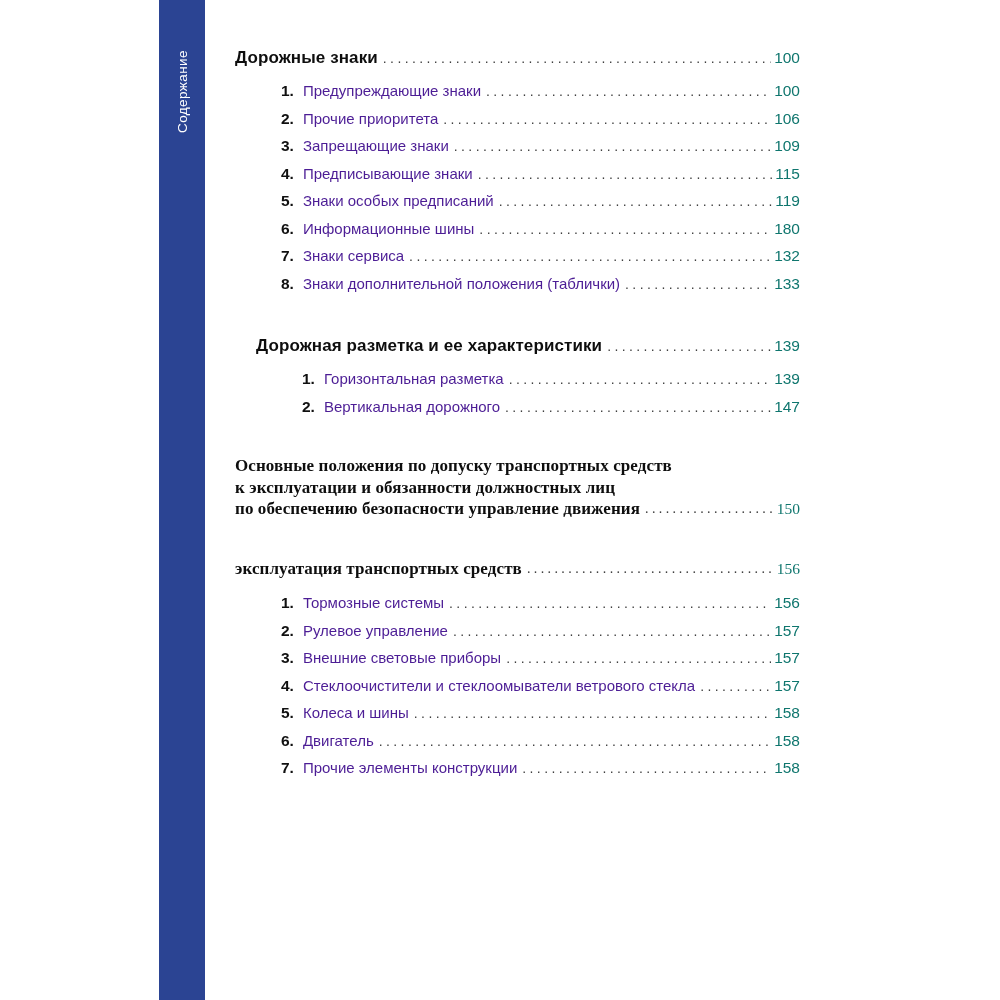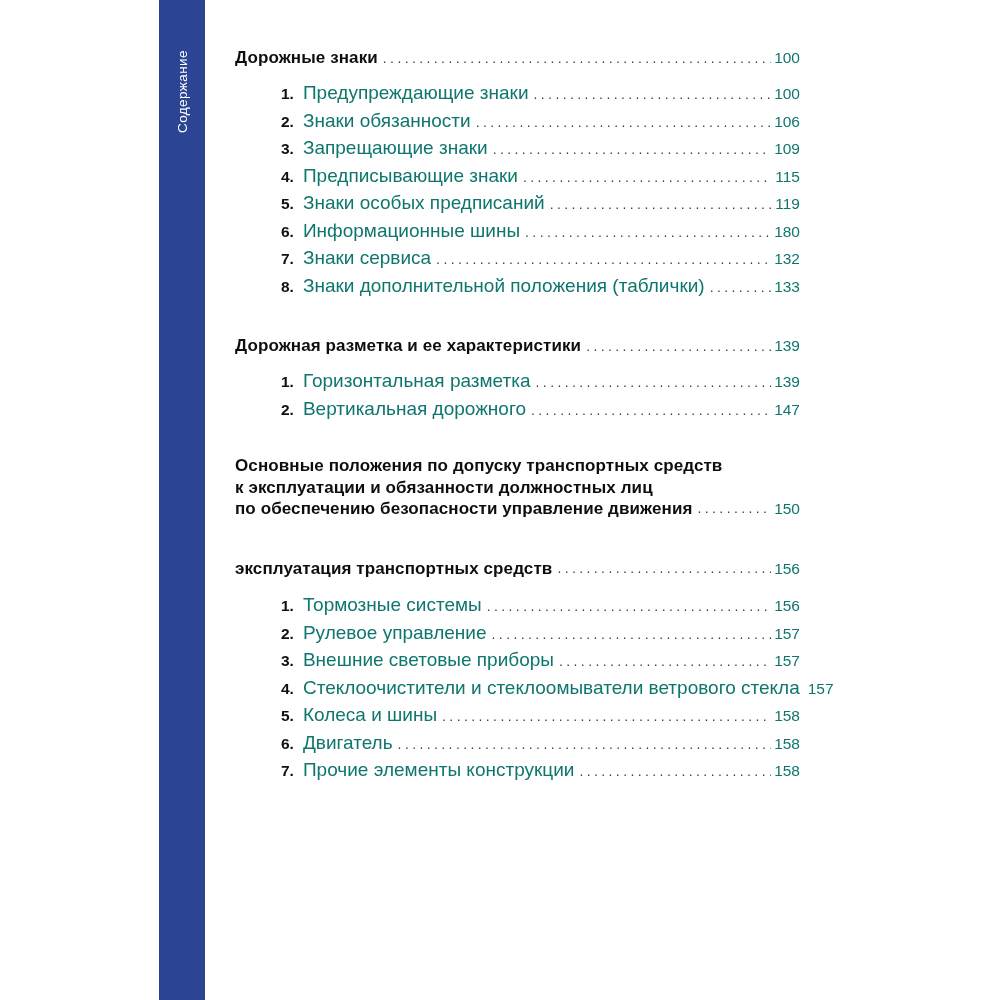--- a/index.html
+++ b/index.html
@@ -19,41 +19,41 @@
     position:absolute; left:159px; top:38px; width:46px; height:108px;
     display:flex; align-items:center; justify-content:center;
     writing-mode:vertical-rl; transform:rotate(180deg);
     color:#ffffff; font-size:13.5px; letter-spacing:0.4px;
   }
 
   
   .content { position:absolute; left:235px; top:46px; width:565px; }
 
   .sec0 { margin-bottom:32px; }
-  .sec1 { margin-bottom:30px; }
+  .sec1 { margin-bottom:30px;margin-left:21px; }
   .sec2 { margin-bottom:38px; }
 
   .head-row { display:flex; align-items:center; line-height:24px; }
-  .head-line { line-height:21.5px; }
+  .head-line { line-height:21.5px;font-family:Liberation Serif, serif; }
   .sec-title {
     font-weight:700; font-size:17px; color:#0e0e0e;
     white-space:nowrap; letter-spacing:0.1px;
   }
   .lead {
     flex:1 1 auto; overflow:hidden; white-space:nowrap;
     font-size:14px; color:#3f3f3f; letter-spacing:3.4px;
     margin:0 3px 0 5px;
   }
   .pnum { font-size:15.5px; color:#0f766e; white-space:nowrap; }
 
   .items { margin-top:12px; }
   .items-late { margin-top:15px; }
   .item { display:flex; align-items:baseline; height:27.5px; padding-left:46px; }
   .inum { font-weight:700; font-size:15.5px; color:#101010; margin-right:9px; white-space:nowrap; }
-  .ilabel { font-size:19px; color:#0f766e; white-space:nowrap; }
+  .ilabel { font-size:15px; color:#4c1d95; white-space:nowrap; }
 </style>
 </head>
 <body>
 
 <div class="page">
 
   <div class="side-bar" style="background: rgb(43, 68, 147);"></div>
   <div class="side-label" style="color: rgb(255, 255, 255);">Содержание</div>
 
   <div class="content">
@@ -66,21 +66,21 @@
       </div>
       <div class="items">
         <div class="item">
           <span class="inum">1.</span>
           <span class="ilabel">Предупреждающие знаки</span>
           <span class="lead">........................................................................................................................................................................................................</span>
           <span class="pnum">100</span>
         </div>
         <div class="item">
           <span class="inum">2.</span>
-          <span class="ilabel">Знаки обязанности</span>
+          <span class="ilabel">Прочие приоритета</span>
           <span class="lead">........................................................................................................................................................................................................</span>
           <span class="pnum">106</span>
         </div>
         <div class="item">
           <span class="inum">3.</span>
           <span class="ilabel">Запрещающие знаки</span>
           <span class="lead">........................................................................................................................................................................................................</span>
           <span class="pnum">109</span>
         </div>
         <div class="item">

